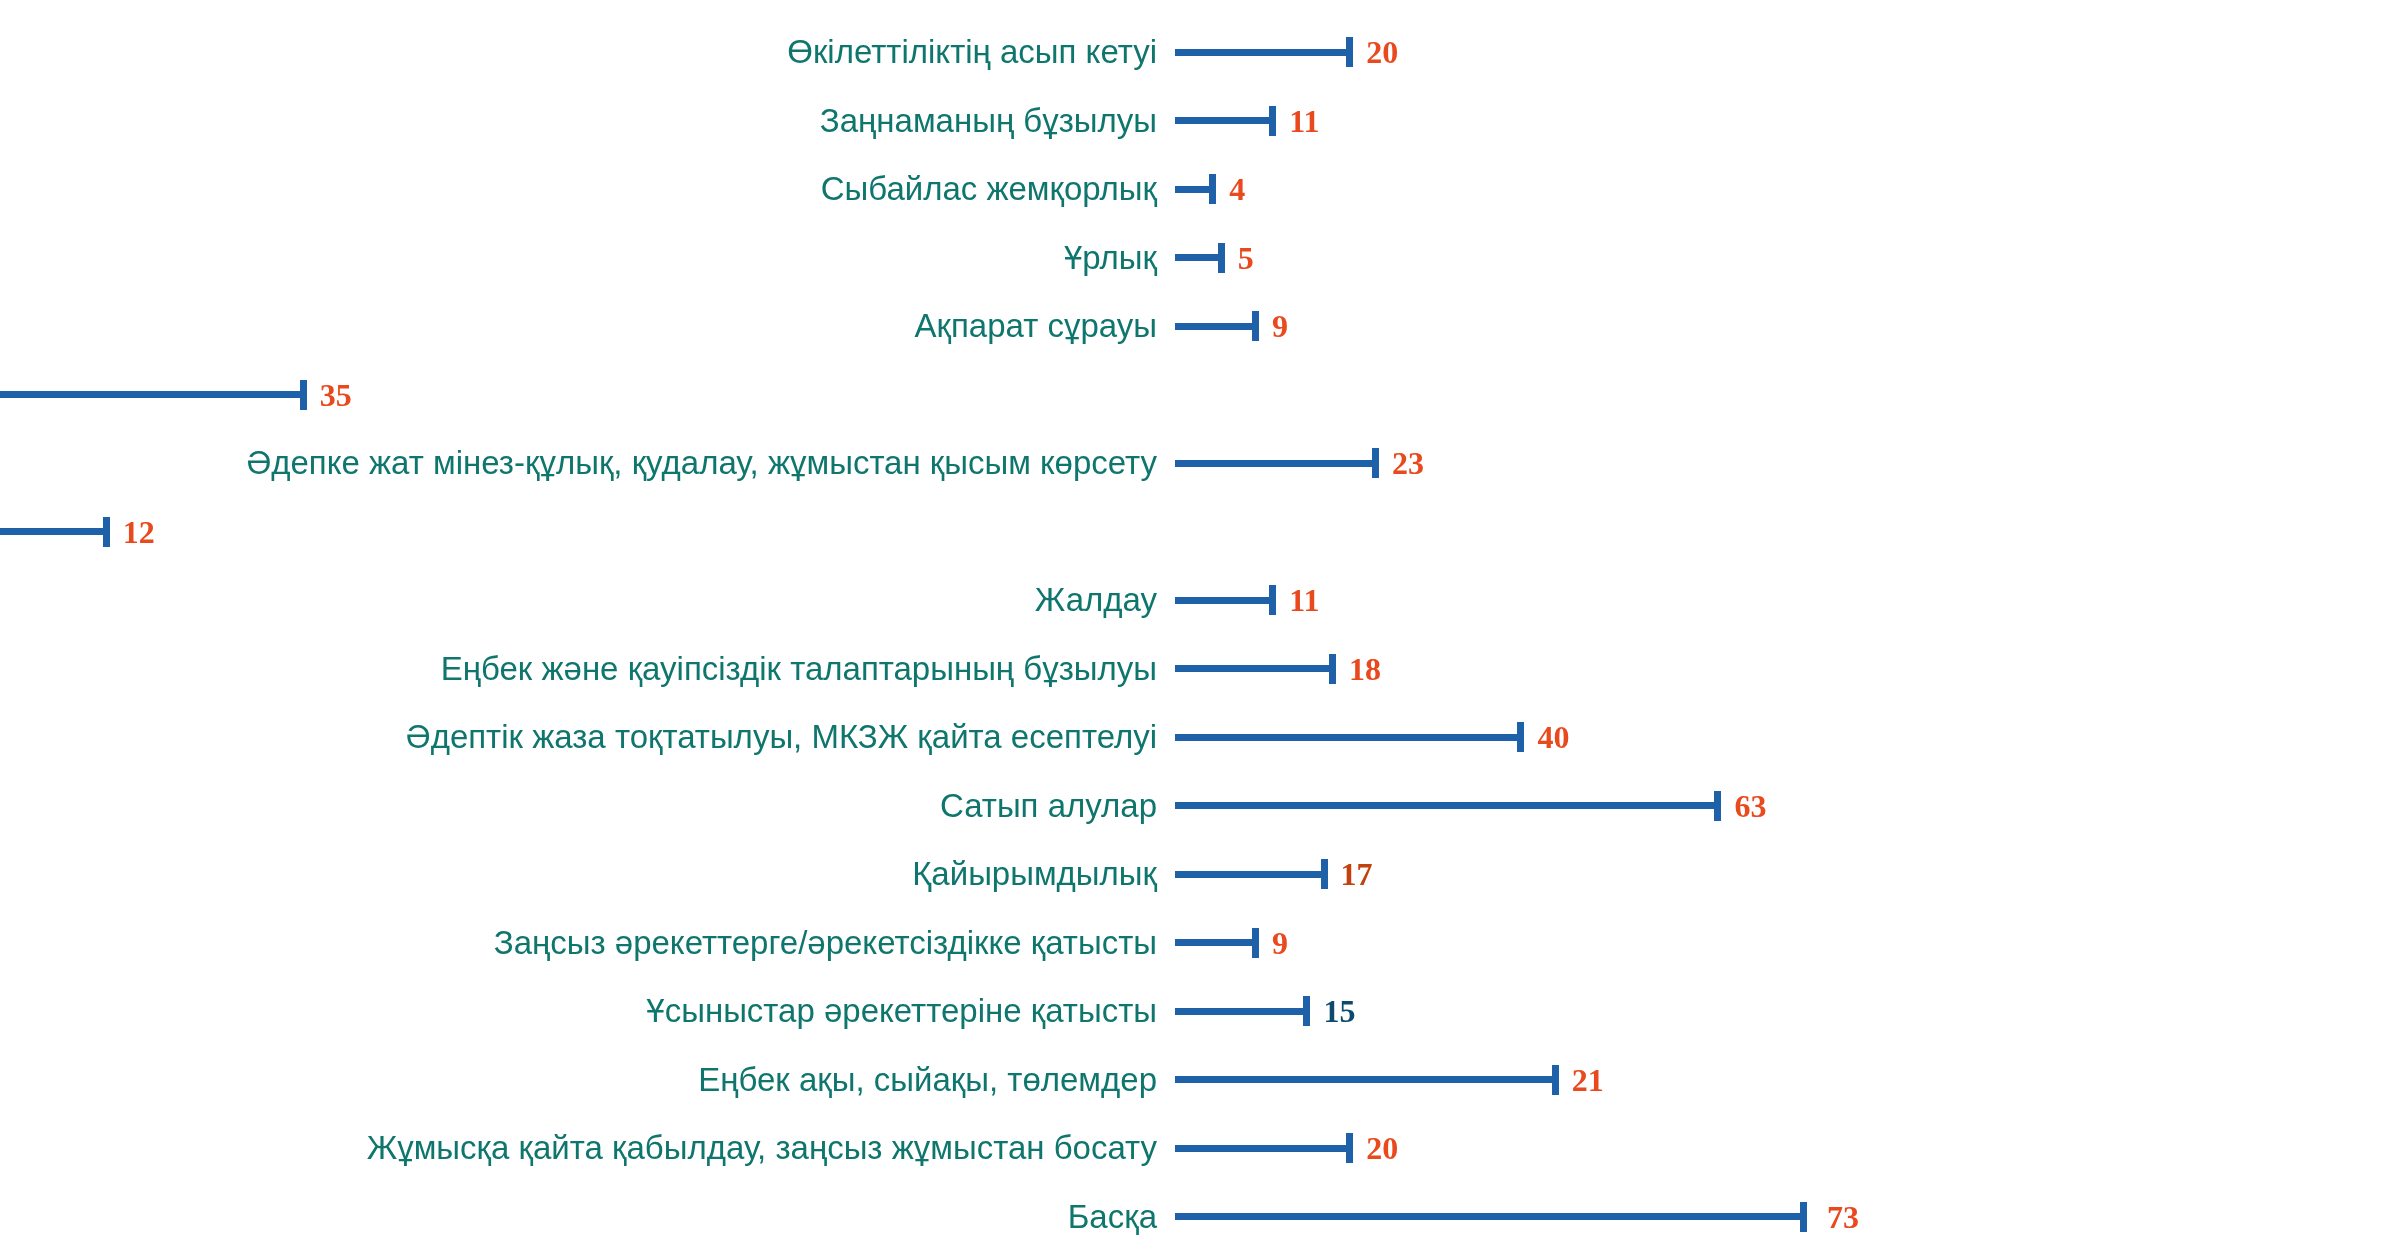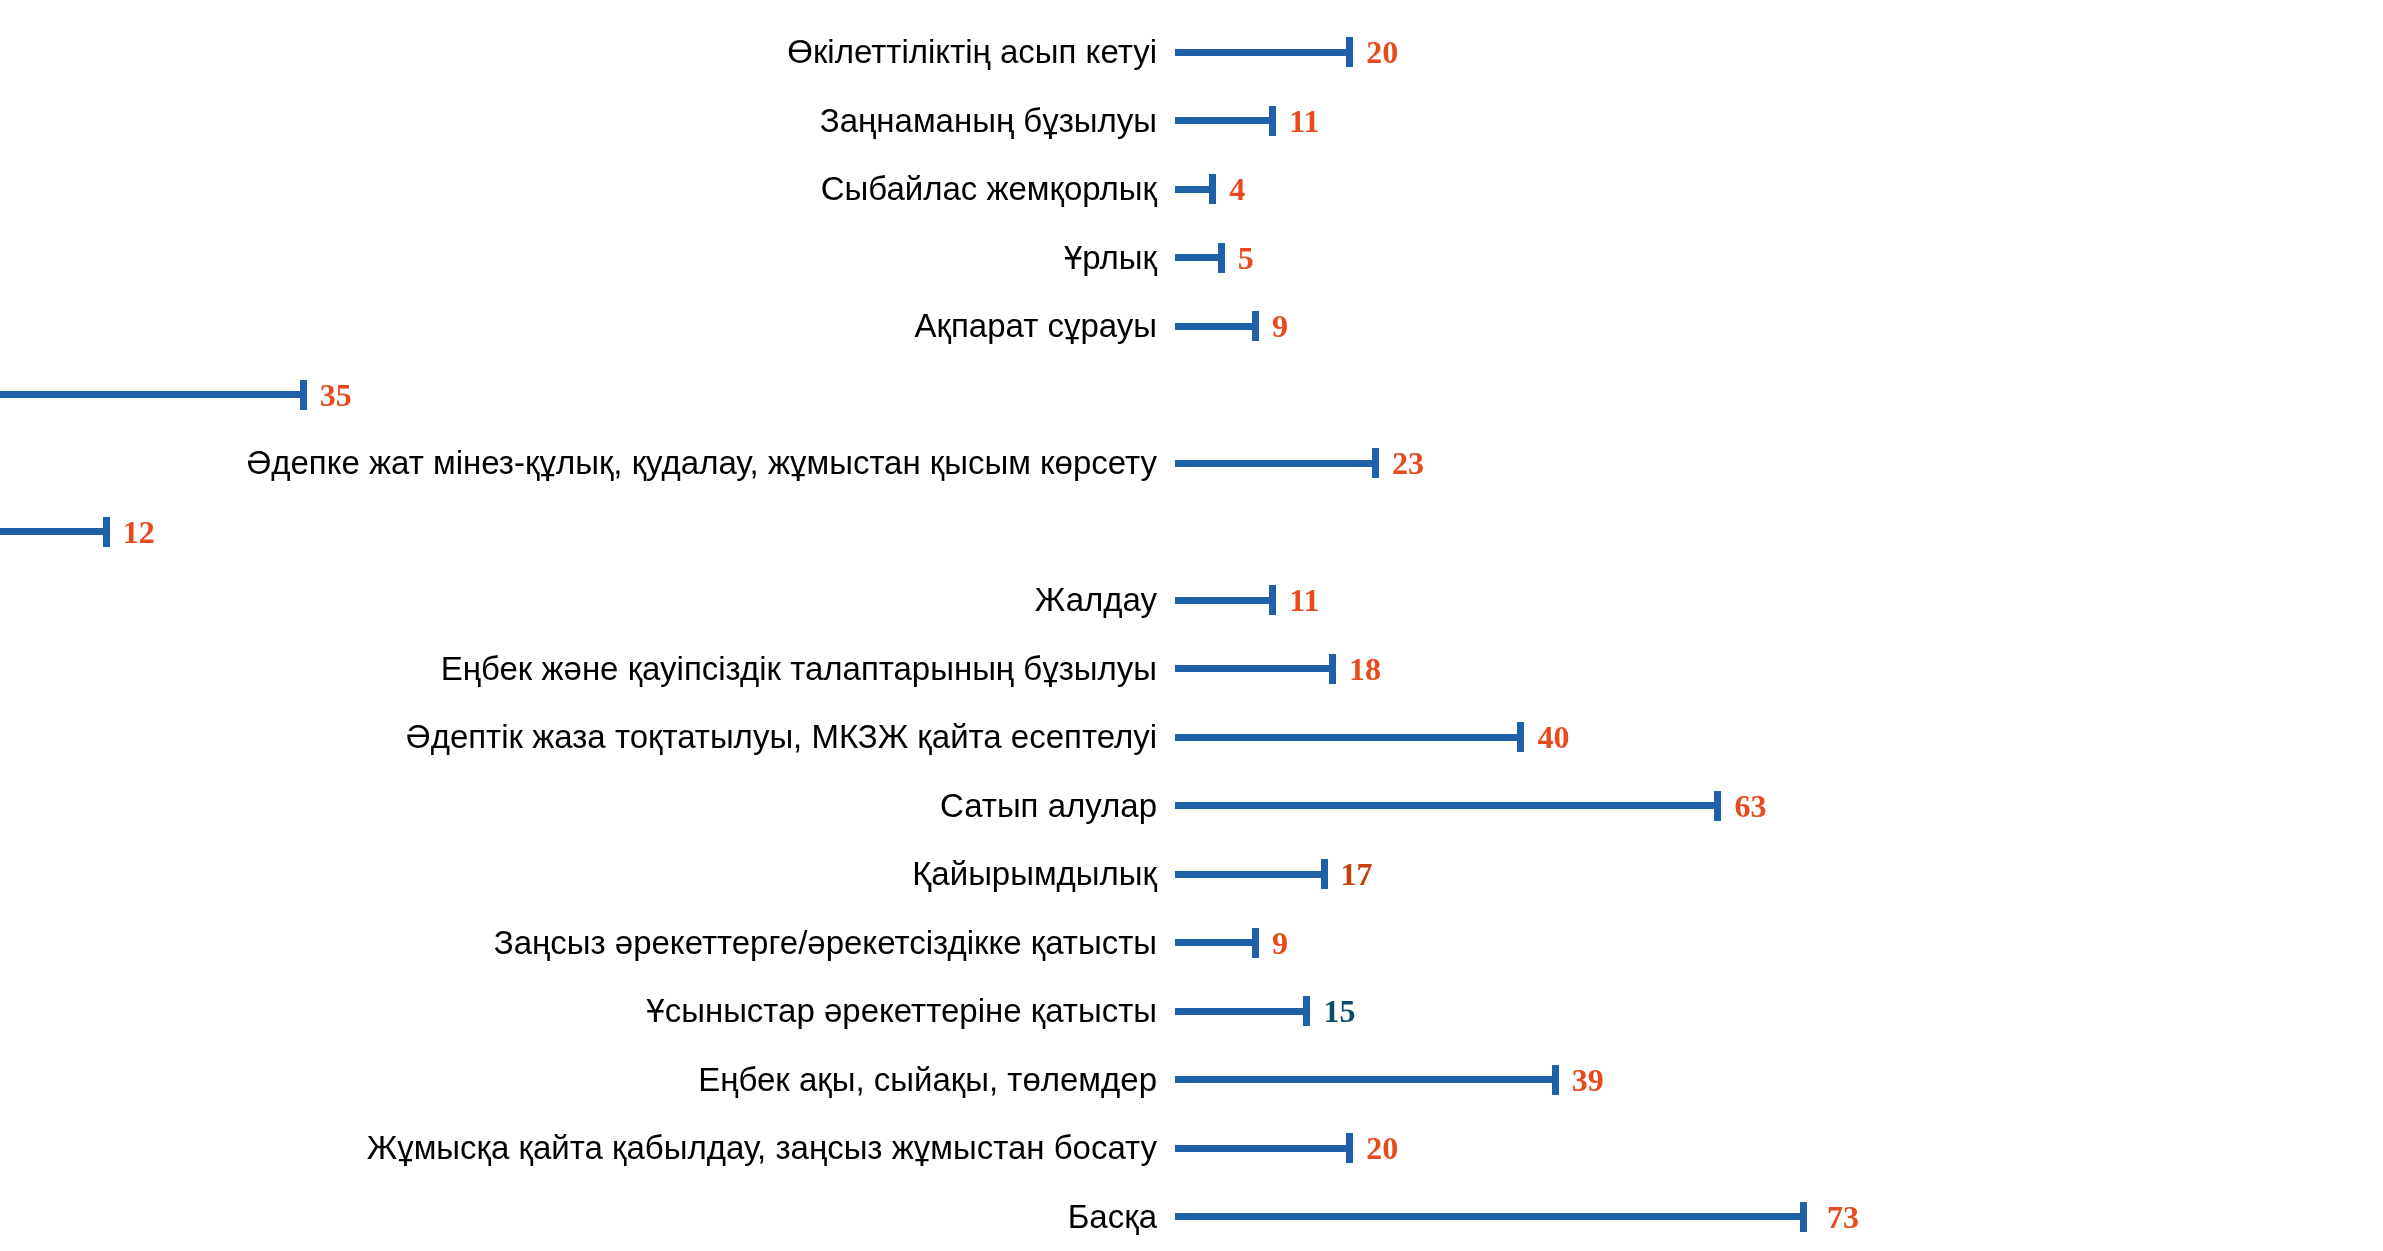--- a/index.html
+++ b/index.html
@@ -32,21 +32,21 @@
     display: flex;
     align-items: center;
     height: 68.5px;
     flex: 0 0 auto;
   }
   .cat-label {
     width: 1175px;
     text-align: right;
     padding-right: 18px;
     box-sizing: border-box;
-    color: #000000;
+    color: #0f766e;
     font-size: 33px;
     line-height: 1.1;
     white-space: nowrap;
   }
   .bar-area {
     position: relative;
     flex: 1 1 auto;
     height: 68.5px;
     display: flex;
     align-items: center;
@@ -229,21 +229,21 @@
             <span class="value" style="color: #0c4a6e;">15</span>
           </div>
         </div>
       </div>
       <div class="row">
         <div class="cat-label">Еңбек ақы, сыйақы, төлемдер</div>
         <div class="bar-area">
           <div class="bar-wrap">
             <span class="bar" style="width: 376.712px; background: rgb(31, 97, 168);"></span>
             <span class="cap" style="background: rgb(31, 97, 168);"></span>
-            <span class="value" style="color: rgb(232, 73, 29);">39</span>
+            <span class="value" style="color: rgb(232, 73, 29);">21</span>
           </div>
         </div>
       </div>
       <div class="row">
         <div class="cat-label">Жұмысқа қайта қабылдау, заңсыз жұмыстан босату</div>
         <div class="bar-area">
           <div class="bar-wrap">
             <span class="bar" style="width: 171.233px; background: rgb(31, 97, 168);"></span>
             <span class="cap" style="background: rgb(31, 97, 168);"></span>
             <span class="value" style="color: rgb(232, 73, 29);">20</span>

